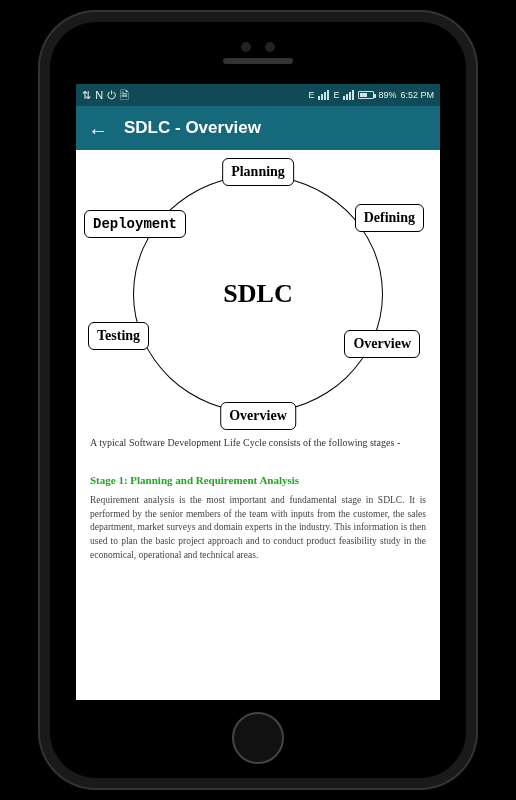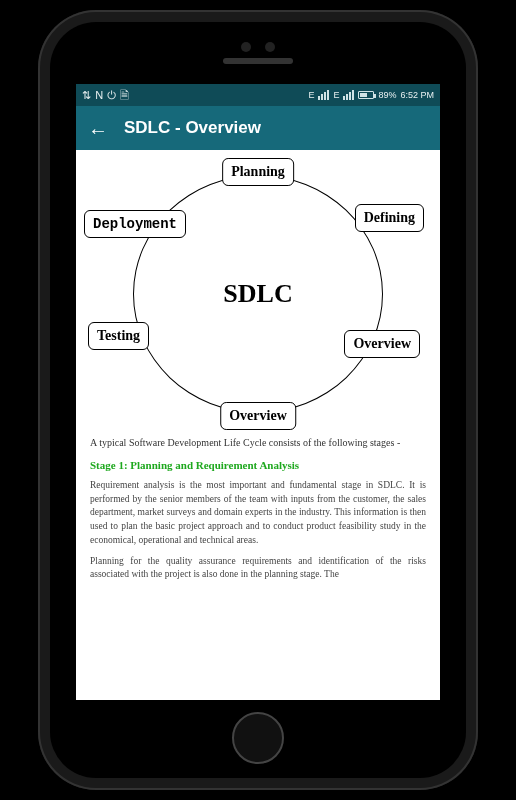--- a/index.html
+++ b/index.html
@@ -90,21 +90,21 @@
     font-family: Georgia, serif;
   }
   .n-top    { top: -2px;  left: 50%; transform: translateX(-50%); }
   .n-tr     { top: 44px;  right: 2px; }
   .n-r      { top: 170px; right: 6px; }
   .n-bot    { bottom: -2px;left: 50%; transform: translateX(-50%); }
   .n-l      { top: 162px; left: -2px; }
   .n-tl     { top: 50px;  left: -6px; font-family: Liberation Mono, monospace; }
   .intro-text {
     font-family: Georgia, serif; font-size: 10px; color: #333;
-    text-align: justify; line-height: 1.35; margin-bottom: 8px;
+    text-align: justify; line-height: 1.35; margin-bottom: 23px;
   }
   .stage-heading {
     font-family: Georgia, serif; font-size: 11px; font-weight: 700;
     color: #1ea81e; margin: 8px 0 4px; line-height: 1.3;
   }
   .para {
     font-family: Georgia, serif; font-size: 9.5px; color: #444;
     text-align: justify; line-height: 1.45; margin-bottom: 6px; margin-top: 7px;
   }
 </style>
@@ -167,20 +167,19 @@
           <div class="node n-tr">Defining</div>
           <div class="node n-r">Overview</div>
           <div class="node n-bot">Overview</div>
           <div class="node n-l">Testing</div>
           <div class="node n-tl">Deployment</div>
         </div>
 
         <p class="intro-text">A typical Software Development Life Cycle consists of the following stages -</p>
         <h3 class="stage-heading">Stage 1: Planning and Requirement Analysis</h3>
         <p class="para">Requirement analysis is the most important and fundamental stage in SDLC. It is performed by the senior members of the team with inputs from the customer, the sales department, market surveys and domain experts in the industry. This information is then used to plan the basic project approach and to conduct product feasibility study in the economical, operational and technical areas.</p>
-        <p class="para">Planning for the quality assurance requirements and identification of the risks associated with the project is also done in the planning stage. The</p>
 
       </div>
     </div>
 
     <div class="home-btn"></div>
   </div>
 </div>
 
 </body></html>

